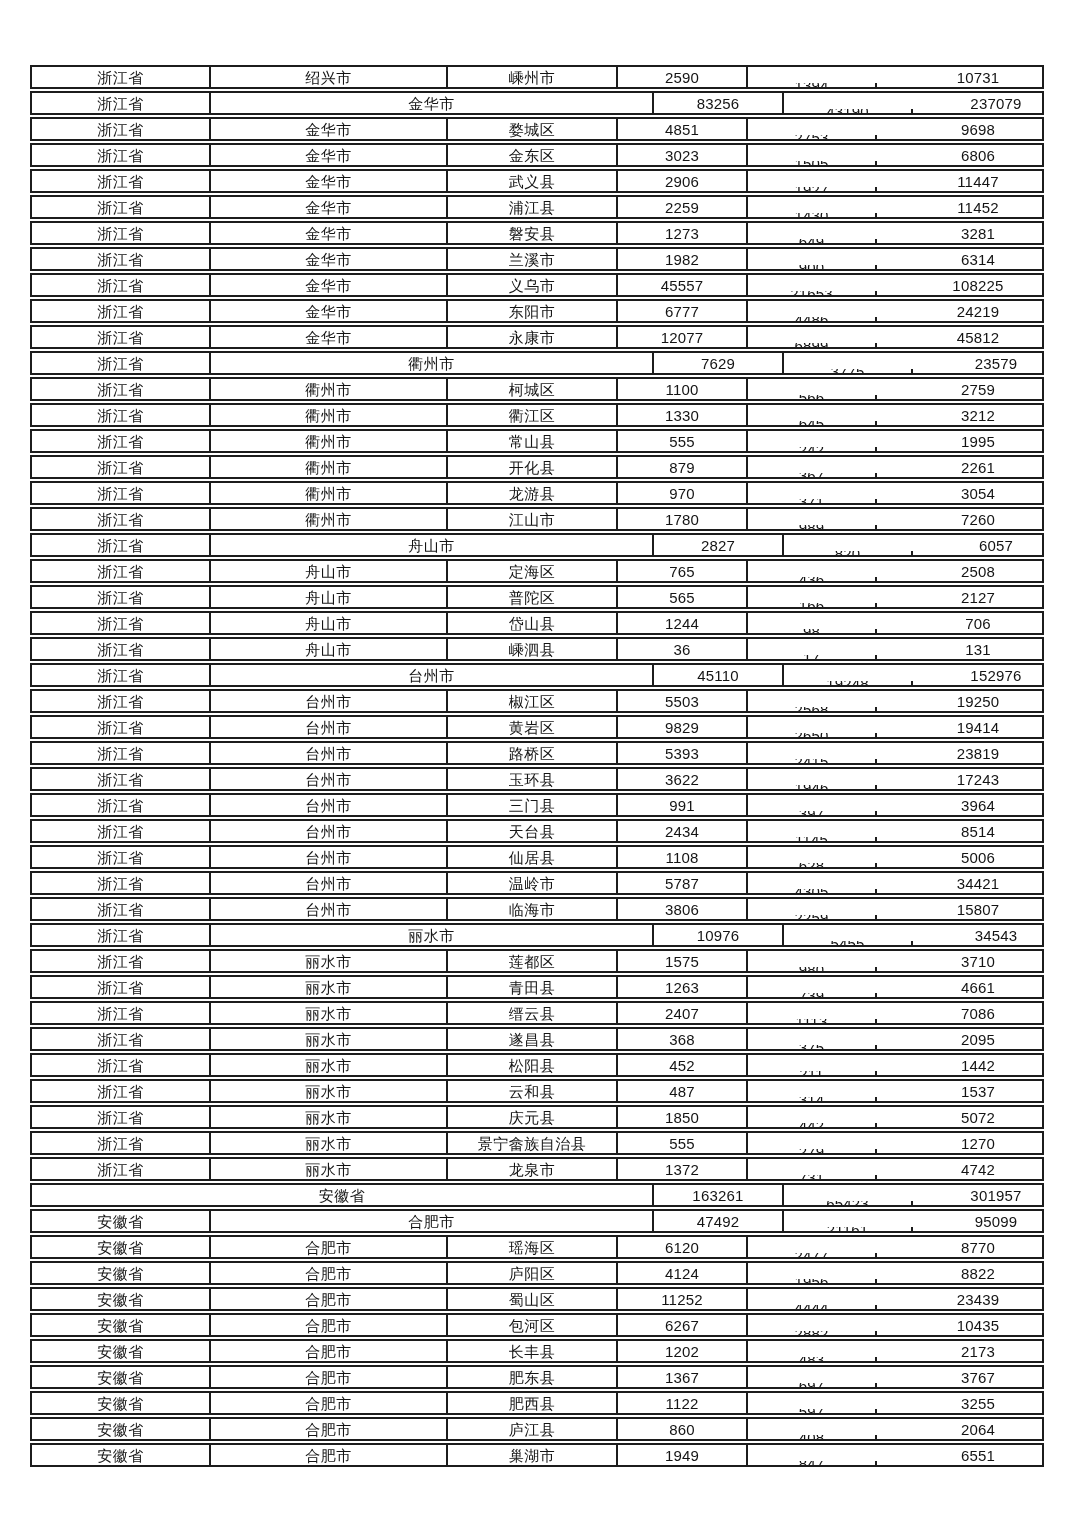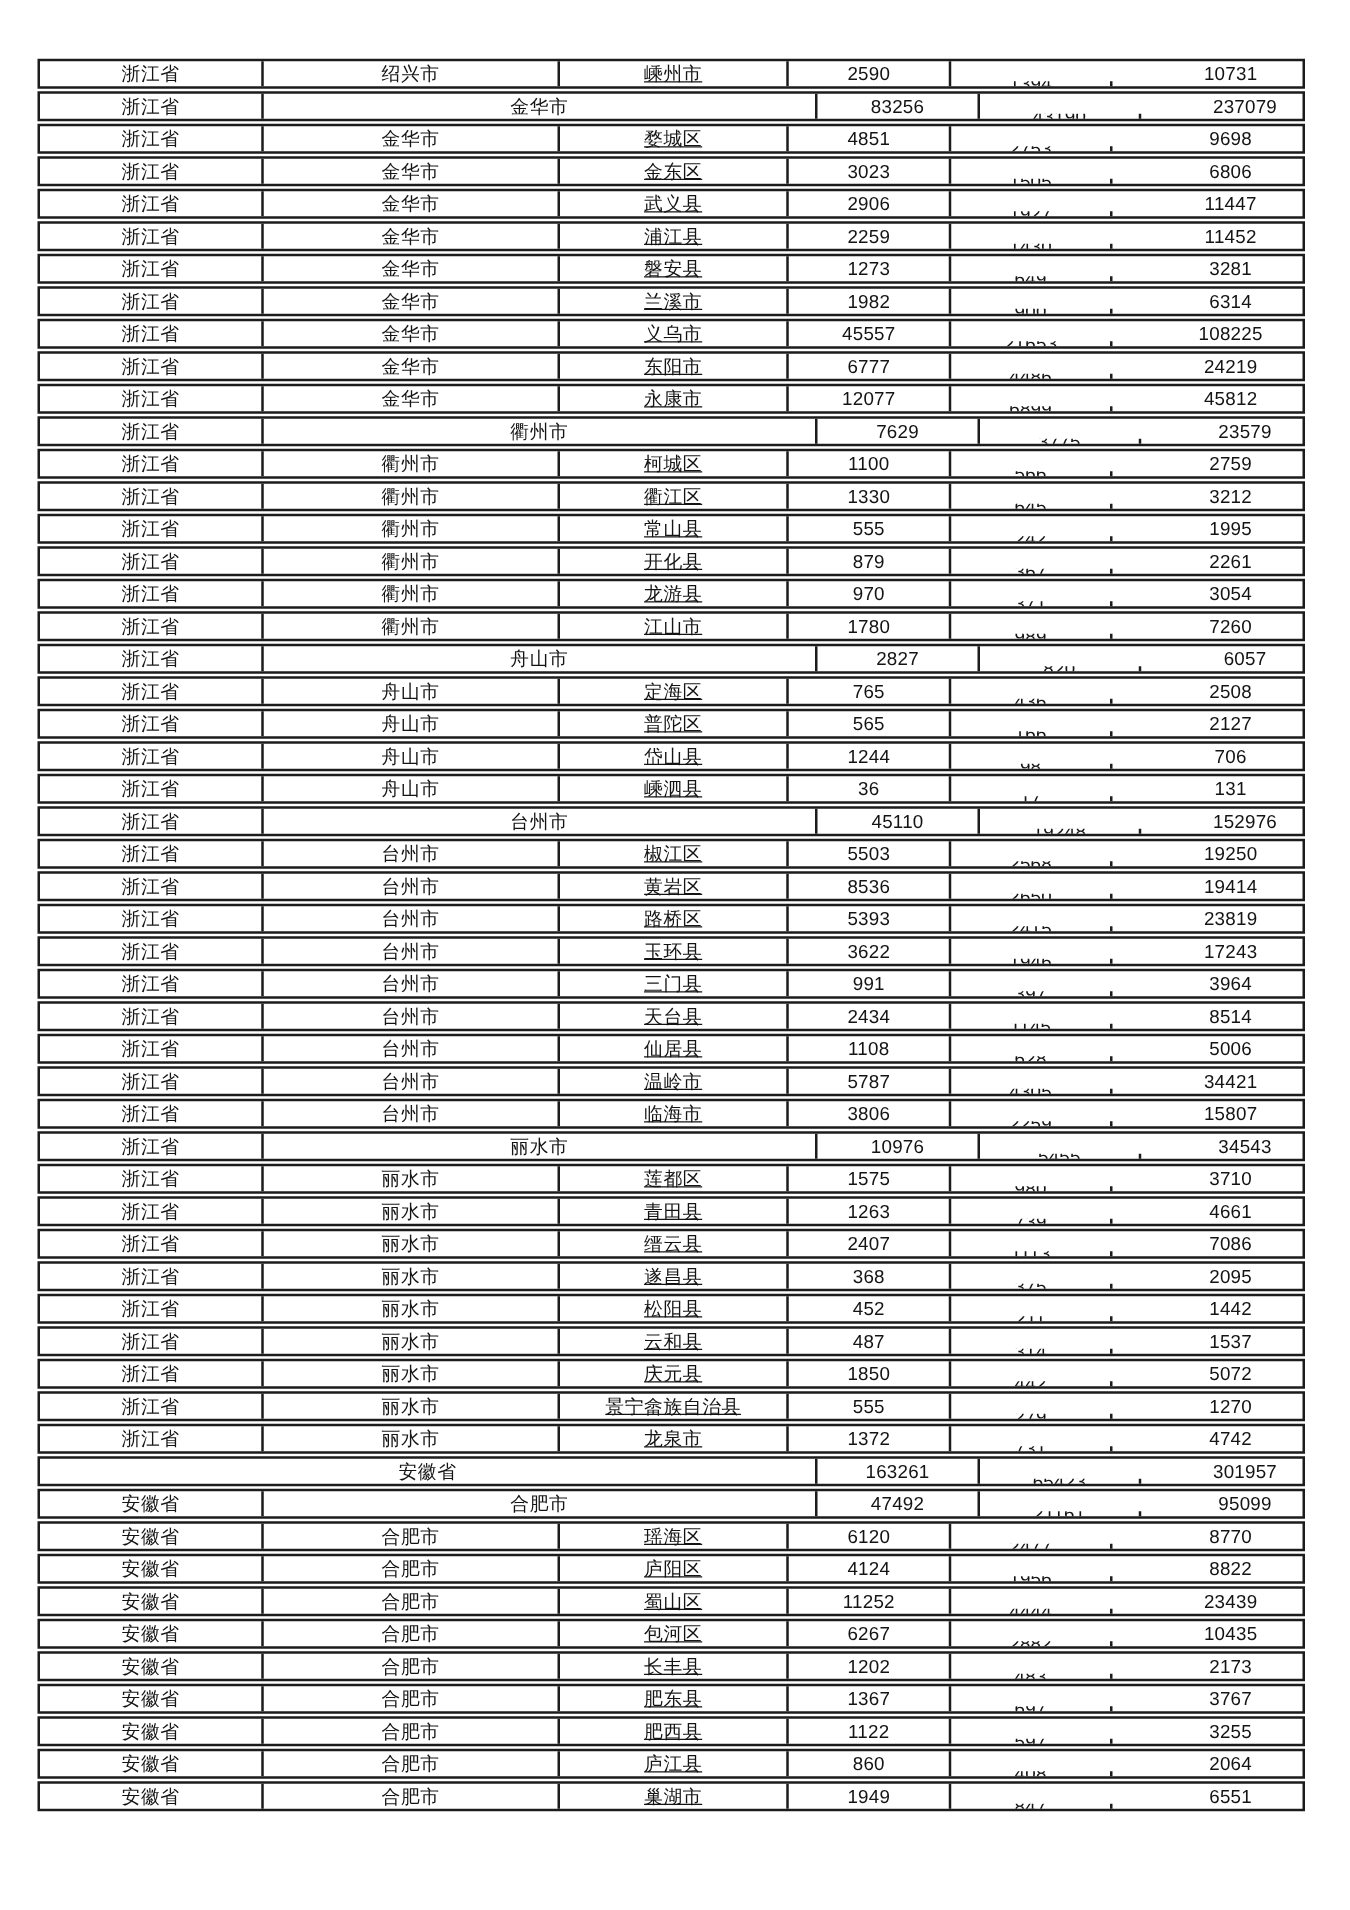--- a/index.html
+++ b/index.html
@@ -11,21 +11,21 @@
   .page {
     position: relative;
     width: 1080px;
     height: 1528px;
     background: #ffffff;
     overflow: hidden;
   }
   .table-wrap {
     position: absolute;
     left: 30px;
-    top: 47px;
+    top: 65px;
     width: 1014px;
   }
   .t-row {
     display: flex;
     box-sizing: border-box;
     width: 1014px;
     height: 24px;
     border: 2px solid #1c1c1c;
     margin-bottom: 2px;
     background: #ffffff;
@@ -39,21 +39,21 @@
     border-right: 2px solid #1c1c1c;
     font-size: 15px;
     line-height: 1;
     color: #141414;
     letter-spacing: 0.5px;
     white-space: nowrap;
     overflow: hidden;
   }
   .c-prov      { width: 179px; }
   .c-city      { width: 237px; }
-  .c-dist      { width: 183px; text-decoration: underline; }
+  .c-dist      { width: 170px; }
   .c-city-span { width: 443px; }
   .c-prov-span { width: 622px; }
   .c-n1 { width: 130px; }
   .c-n2 { width: 129px; margin-top: 16px; }
   .c-n3 { flex: 1; border-right: none; padding-left: 37px; }
   .num { letter-spacing: 0.2px; }
 </style>
 </head>
 <body>
 
@@ -252,21 +252,21 @@
         <div class="cell c-city">台州市</div>
         <div class="cell c-dist">椒江区</div>
         <div class="cell c-n1 num">5503</div>
         <div class="cell c-n2 num">2568</div>
         <div class="cell c-n3 num">19250</div>
       </div>
       <div class="t-row">
         <div class="cell c-prov">浙江省</div>
         <div class="cell c-city">台州市</div>
         <div class="cell c-dist">黄岩区</div>
-        <div class="cell c-n1 num">8536</div>
+        <div class="cell c-n1 num">9829</div>
         <div class="cell c-n2 num">2650</div>
         <div class="cell c-n3 num">19414</div>
       </div>
       <div class="t-row">
         <div class="cell c-prov">浙江省</div>
         <div class="cell c-city">台州市</div>
         <div class="cell c-dist">路桥区</div>
         <div class="cell c-n1 num">5393</div>
         <div class="cell c-n2 num">2415</div>
         <div class="cell c-n3 num">23819</div>

